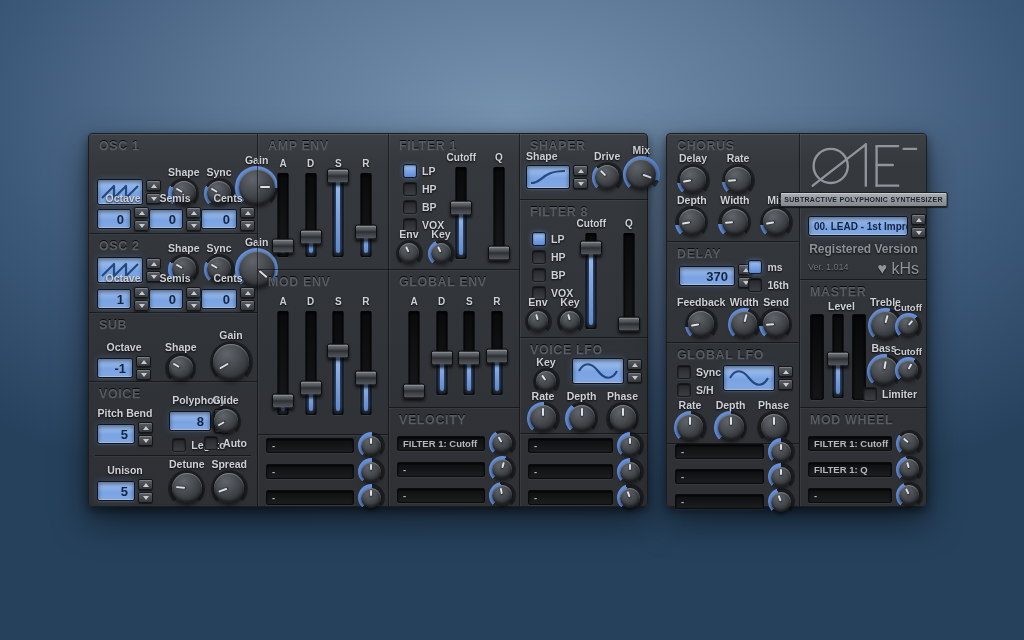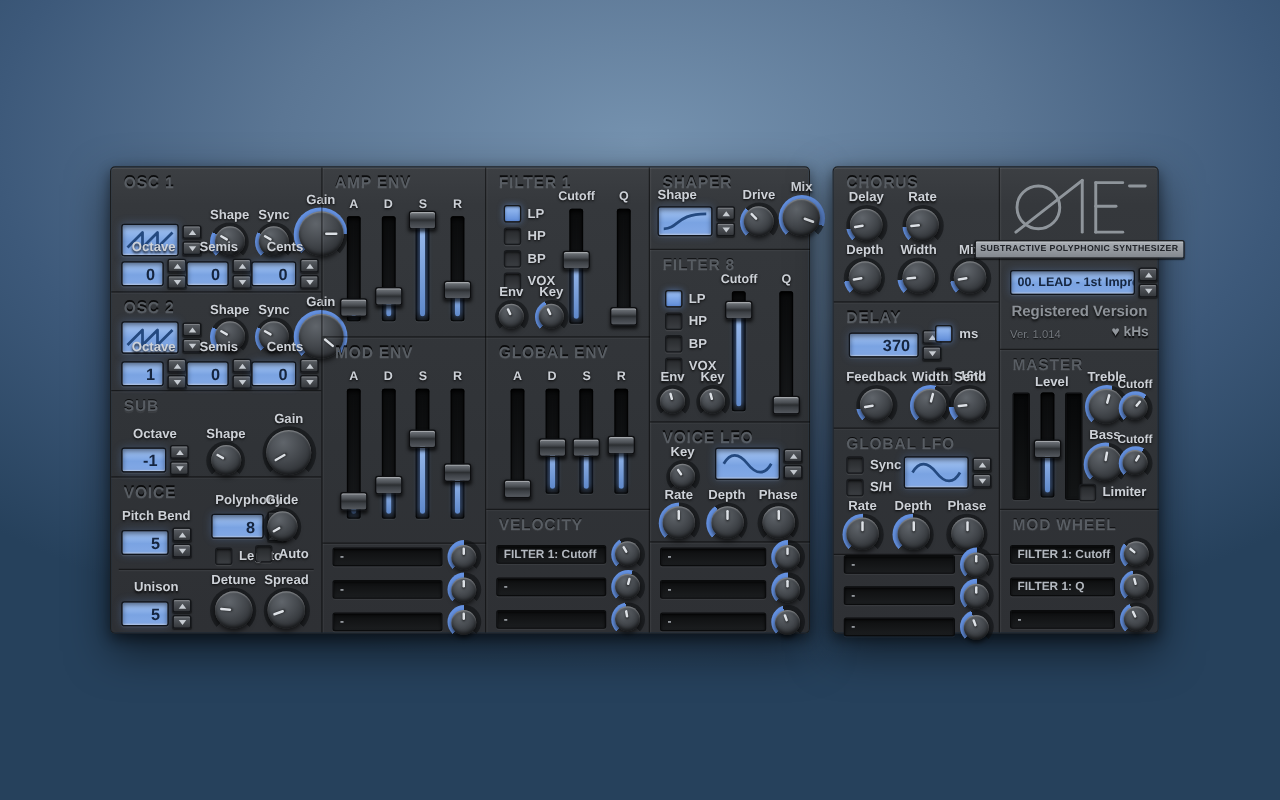--- a/index.html
+++ b/index.html
@@ -93,21 +93,21 @@
   
   .abs{position:absolute}
   .meter{width:12px;height:84px;border-radius:2px;border:1px solid #0a0b0c;
     background:linear-gradient(180deg,#060708,#131516);box-shadow:inset 0 1px 3px #000,0 1px 0 rgba(255,255,255,.05)}
   .tagline{
     background:linear-gradient(180deg,#aaafb5,#82878d);border-radius:2px;border:1px solid #1e2023;
     color:#212429;font-size:7px;font-weight:bold;letter-spacing:.3px;padding:3px 4px;white-space:nowrap;
     box-shadow:0 1px 1px rgba(0,0,0,.6),inset 0 1px 0 rgba(255,255,255,.35)}
   .regver{font-size:12px;font-weight:bold;color:#8d9298;text-shadow:0 1px 2px rgba(0,0,0,.8)}
   .verline{font-size:9px;color:#74797f;text-shadow:0 1px 1px rgba(0,0,0,.8)}
-  .khs{font-size:11px;font-weight:bold;color:#91969c;text-shadow:0 1px 1px rgba(0,0,0,.8)}
+  .khs{font-size:16px;font-weight:normal;color:#91969c;text-shadow:0 1px 1px rgba(0,0,0,.8)}
 </style>
 </head>
 <body>
 
 <div class="panel" id="panel-left">
 
   <div class="col" style="left:0;width:168px">
 
     <div class="sec" style="height:99px">
       <div class="sec-title">OSC 1</div>
@@ -870,21 +870,21 @@
         <div class="lcd num" style="width:56px;height:20px">370</div>
         <div class="stepv">
             <div class="stp up">
               <i></i>
             </div>
             <div class="stp dn">
               <i></i>
             </div>
           </div>
       </div>
-      <div class="abs" style="right:10px;top:18px;display:flex;flex-direction:column;gap:20px">
+      <div class="abs" style="right:10px;top:18px;display:flex;flex-direction:column;gap:4px">
         <div class="chkrow">
             <div class="chk on"></div>
             <span class="lbl">ms</span>
           </div>
         <div class="chkrow">
             <div class="chk"></div>
             <span class="lbl">16th</span>
           </div>
       </div>
       <div class="abs" style="left:10px;right:10px;top:54px;display:flex;justify-content:space-between">

